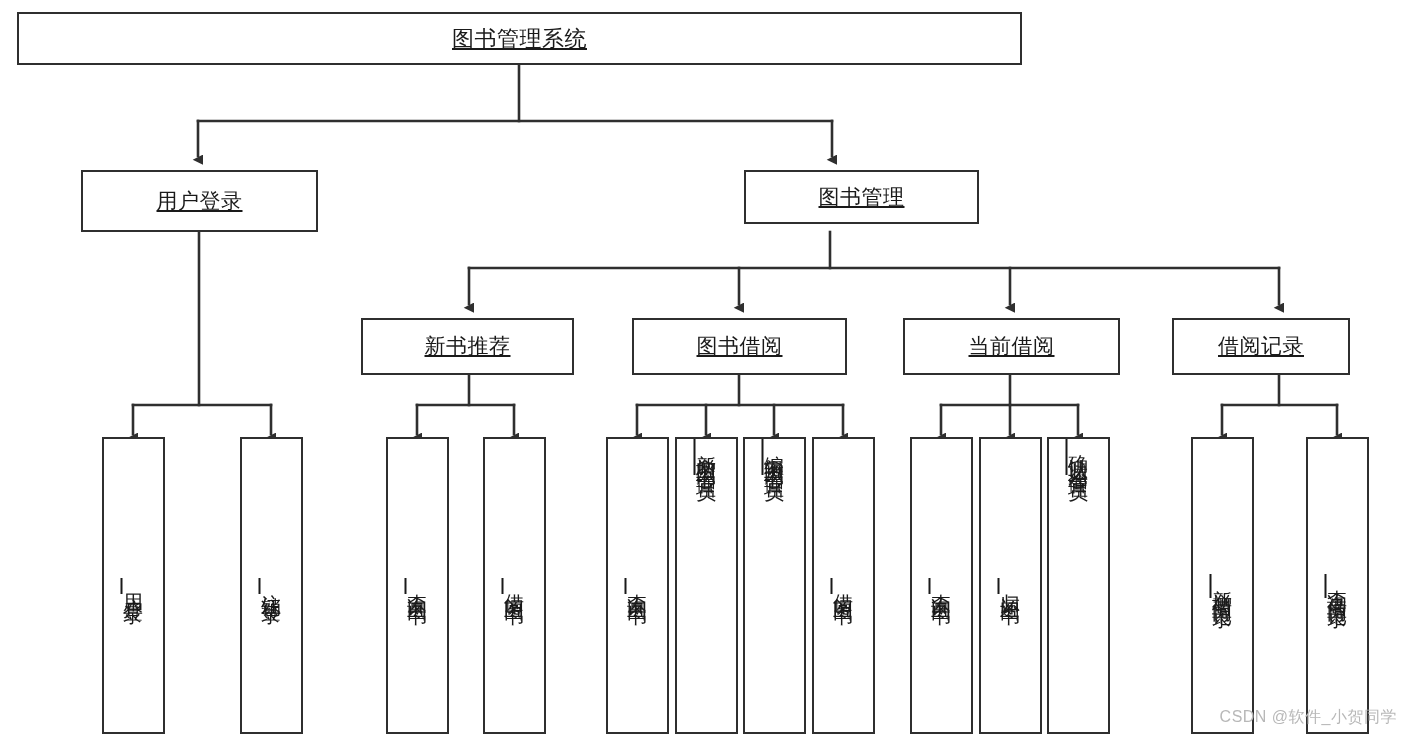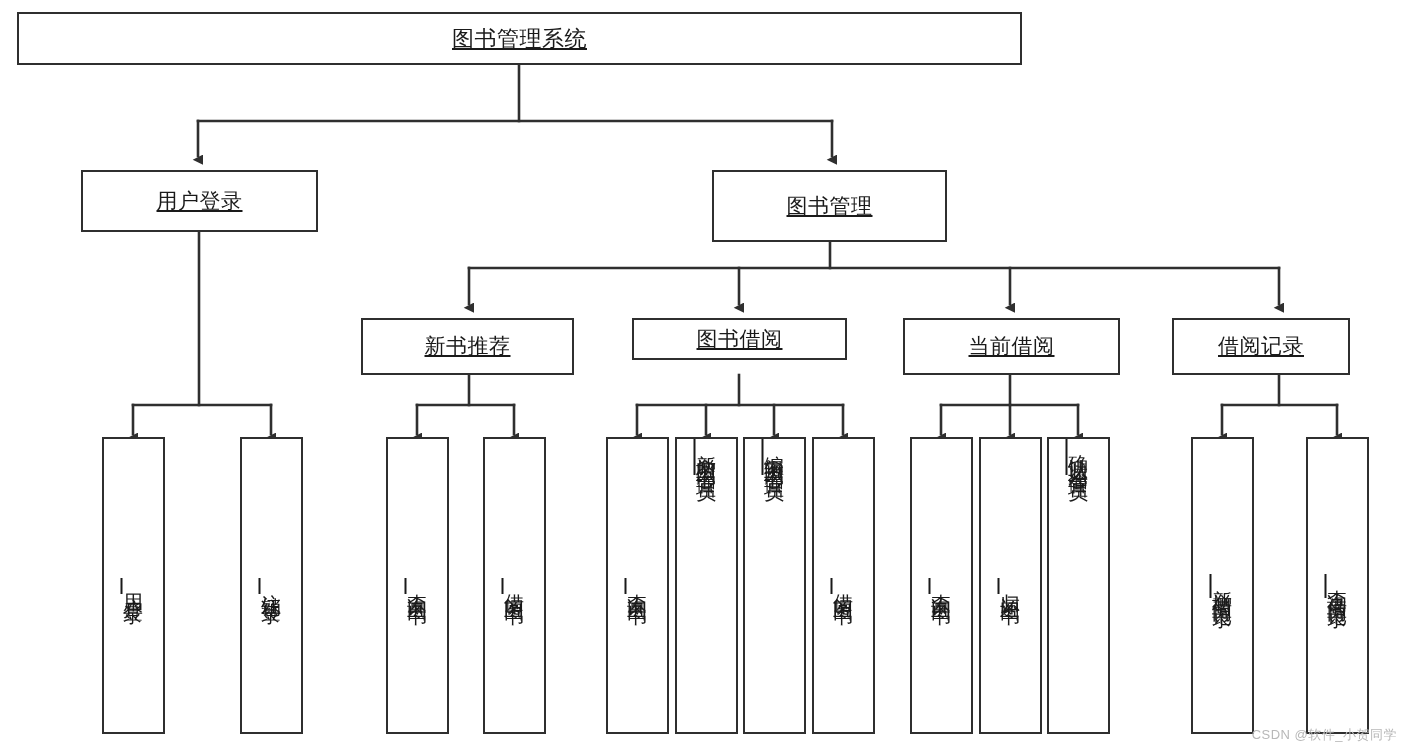--- a/index.html
+++ b/index.html
@@ -57,22 +57,22 @@
     font-size: 20px;
     letter-spacing: 4px;
     line-height: 1;
     margin: 0 auto;
   }
   .node.root .label { font-size: 22px; }
   .node.vert.center .label { margin-top: auto; margin-bottom: auto; }
   #watermark {
     position: absolute;
     right: 8px;
-    bottom: 3px;
-    font-size: 13px;
+    bottom: 19px;
+    font-size: 16px;
     color: #b8b8b8;
     white-space: nowrap;
     letter-spacing: 0.5px;
   }
 </style>
 </head>
 <body>
 
 <div id="canvas">
 
@@ -126,28 +126,28 @@
     </g>
   </svg>
 
   <div class="node horiz root" style="left:17px; top:12px; width:1005px; height:53px;">
     <span class="label">图书管理系统</span>
   </div>
 
   <div class="node horiz" style="left:81px; top:170px; width:237px; height:62px;">
     <span class="label">用户登录</span>
   </div>
-  <div class="node horiz" style="left:712px; top:170px; width:235px; height:72px;">
+  <div class="node horiz" style="left:744px; top:170px; width:235px; height:54px;">
     <span class="label">图书管理</span>
   </div>
 
   <div class="node horiz" style="left:361px; top:318px; width:213px; height:57px;">
     <span class="label">新书推荐</span>
   </div>
-  <div class="node horiz" style="left:632px; top:318px; width:215px; height:42px;">
+  <div class="node horiz" style="left:632px; top:318px; width:215px; height:57px;">
     <span class="label">图书借阅</span>
   </div>
   <div class="node horiz" style="left:903px; top:318px; width:217px; height:57px;">
     <span class="label">当前借阅</span>
   </div>
   <div class="node horiz" style="left:1172px; top:318px; width:178px; height:57px;">
     <span class="label">借阅记录</span>
   </div>
 
   <div class="node vert center" style="left:102px; top:437px; width:63px; height:297px;">

